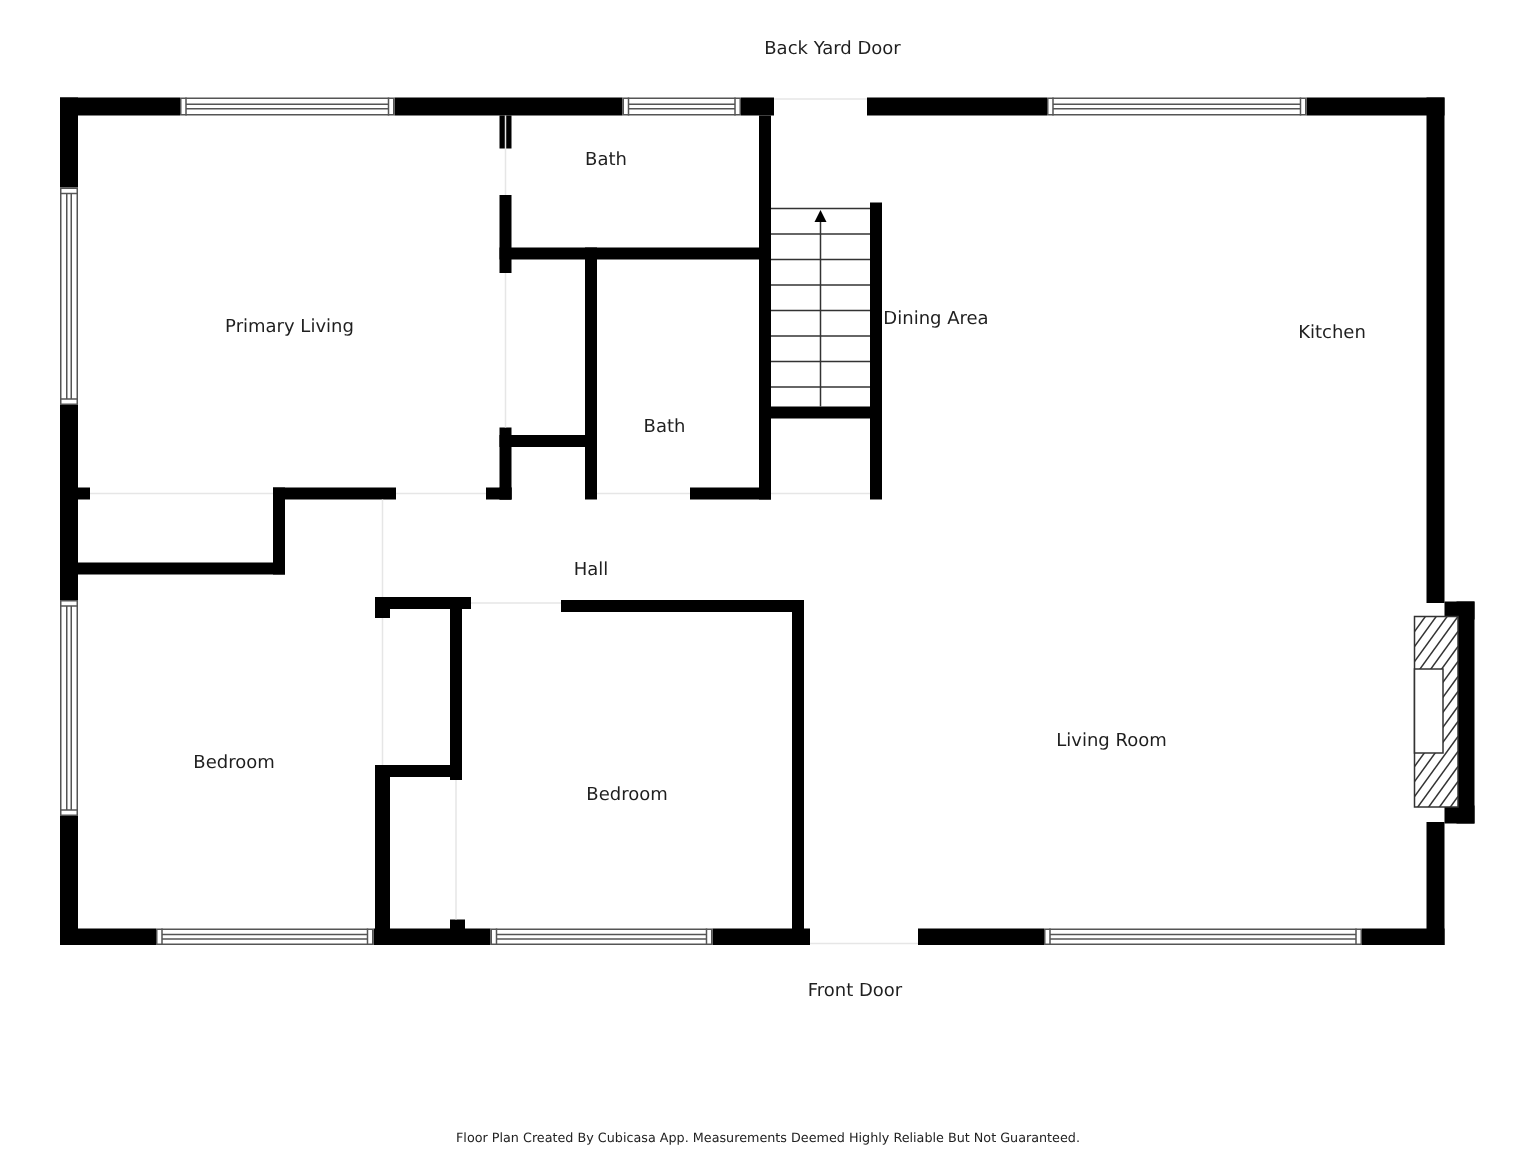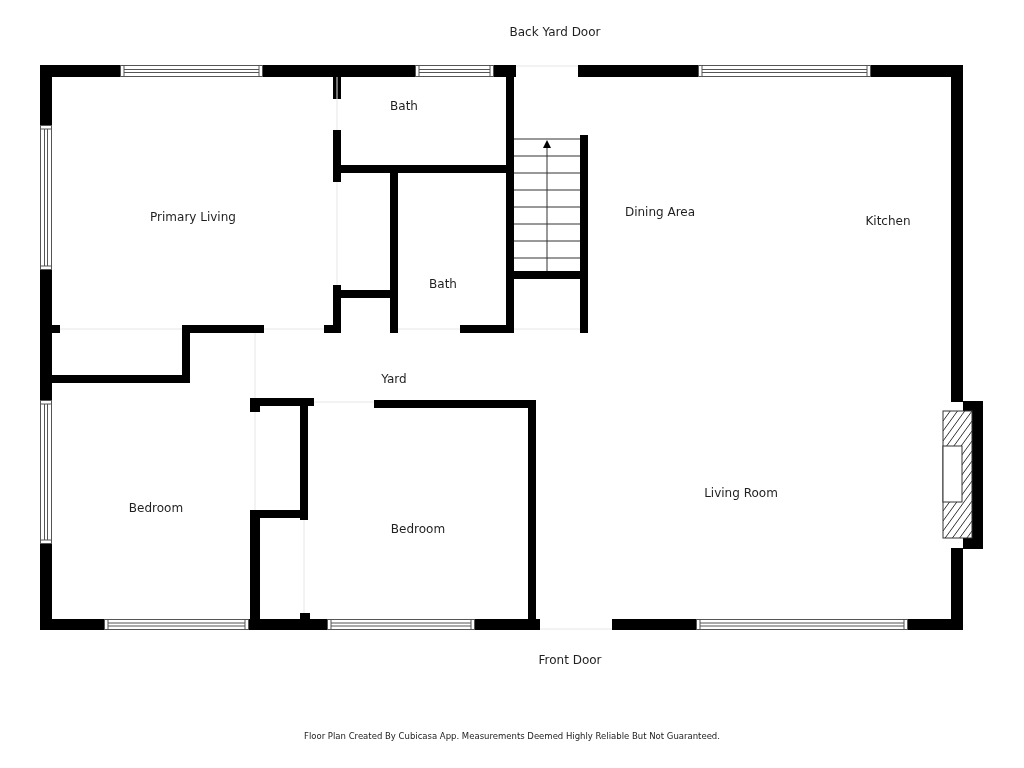--- a/index.html
+++ b/index.html
@@ -1,20 +1,20 @@
 <!DOCTYPE html>
 <html><head>
 <meta charset="utf-8">
 <style>
   html, body { margin: 0; padding: 0; background: #ffffff; }
   body { width: 1024px; height: 768px; position: relative; overflow: hidden;
          font-family: "DejaVu Sans", "Liberation Sans", sans-serif; color: #1a1a1a; }
   #plan { position: absolute; left: 0; top: 0; width: 1024px; height: 768px; }
   .label { position: absolute; font-size: 12px; white-space: nowrap; transform: translate(-50%, -50%); color: #1f1f1f; }
-  .footer { position: absolute; left: 512px; top: 736px; transform: translate(-50%, -50%);
+  .footer { position: absolute; left: 512px; top: 759px; transform: translate(-50%, -50%);
             font-size: 8.5px; white-space: nowrap; color: #222; }
   .wall { fill: #000000; }
   .win-outer { fill: #ffffff; stroke: #555; stroke-width: 1; }
   .win-line { stroke: #555; stroke-width: 1; }
   .thin { stroke: #e6e6e6; stroke-width: 1; }
   .stair-line { stroke: #333; stroke-width: 1; }
 </style>
 </head>
 <body>
 
@@ -179,19 +179,19 @@
     <line class="thin" x1="304" y1="520" x2="304" y2="613"></line>
     <line class="thin" x1="314" y1="402" x2="374" y2="402"></line>
   </g>
 </svg>
 
 <div class="label" style="left:555px; top:32px;">Back Yard Door</div>
 <div class="label" style="left:570px; top:660px;">Front Door</div>
 <div class="label" style="left:193px; top:217px;">Primary Living</div>
 <div class="label" style="left:404px; top:106px;">Bath</div>
 <div class="label" style="left:443px; top:284px;">Bath</div>
-<div class="label" style="left:660px; top:212px;">Dining Area</div>
+<div class="label" style="left:624px; top:212px;">Dining Area</div>
 <div class="label" style="left:888px; top:221px;">Kitchen</div>
-<div class="label" style="left:394px; top:379px;">Yard</div>
+<div class="label" style="left:394px; top:379px;">Hall</div>
 <div class="label" style="left:156px; top:508px;">Bedroom</div>
 <div class="label" style="left:418px; top:529px;">Bedroom</div>
 <div class="label" style="left:741px; top:493px;">Living Room</div>
 <div class="footer">Floor Plan Created By Cubicasa App. Measurements Deemed Highly Reliable But Not Guaranteed.</div>
 
 </body></html>

